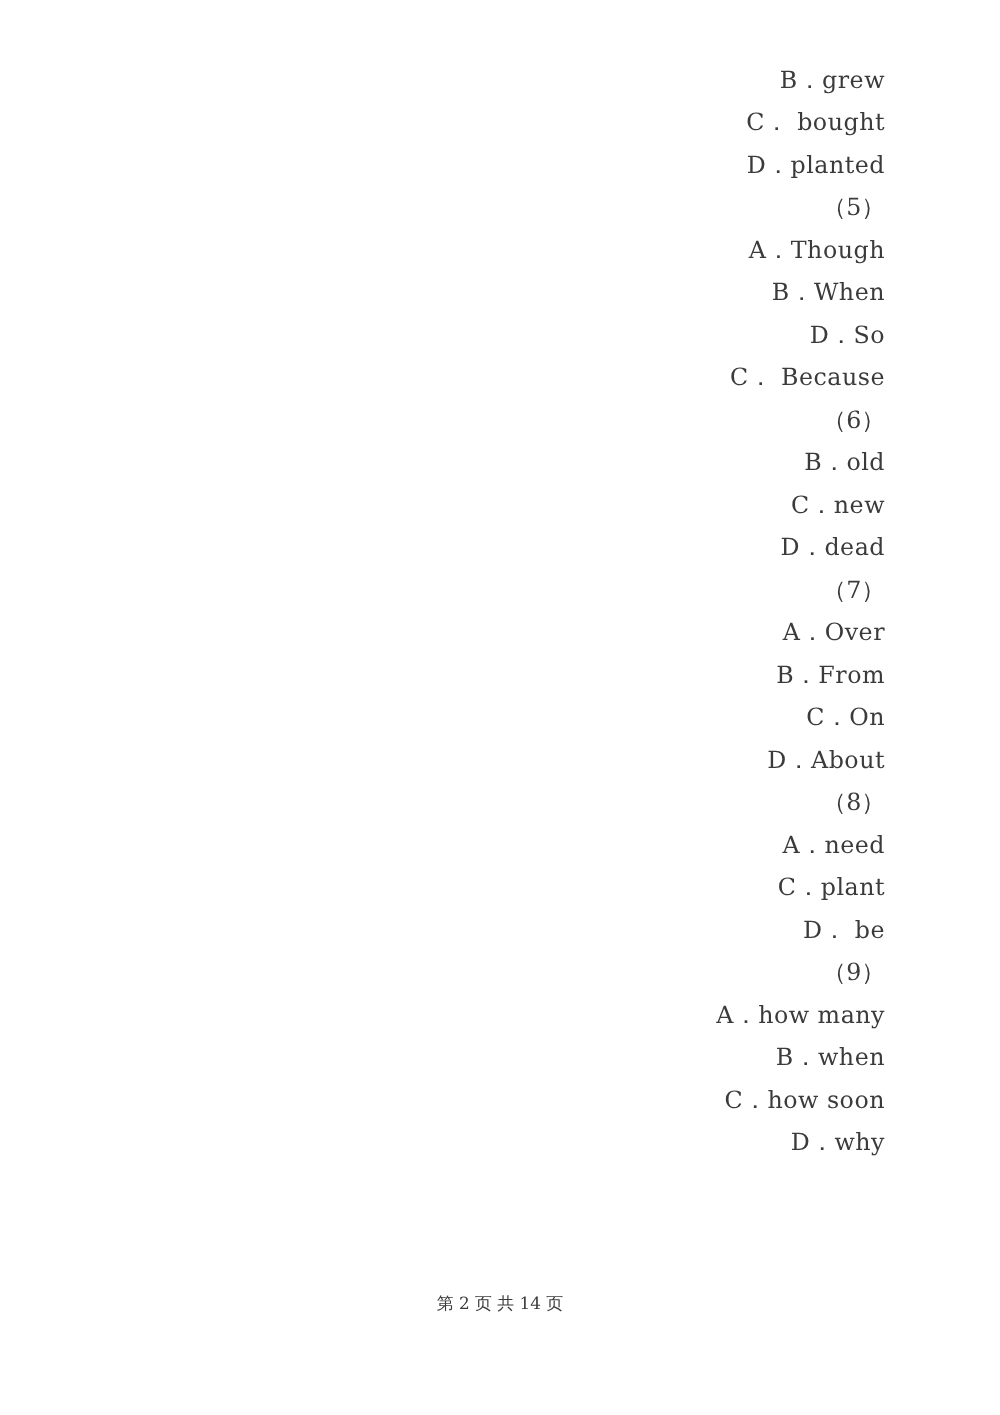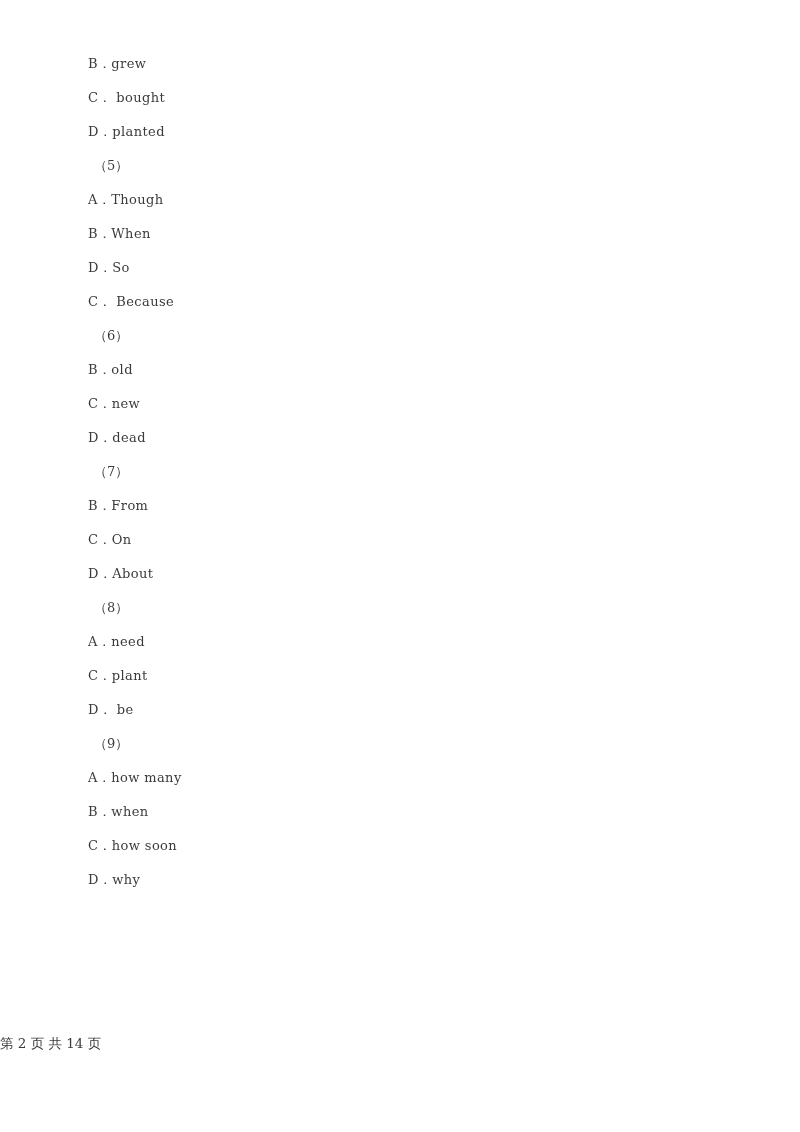--- a/index.html
+++ b/index.html
@@ -17,38 +17,40 @@
   }
   .doc-body {
     position: absolute;
     left: 88px;
     top: 47px;
     width: 620px;
   }
   .line {
     height: 34px;
     line-height: 34px;
-    font-size: 13px;
+    font-size: 19px;
     color: #3b3b3b;
     white-space: pre;
     letter-spacing: 0.4px;
     font-family: "DejaVu Serif", "Liberation Serif", serif;
+    text-align: right;
   }
   .line.option {
     padding-left: 0px;
   }
   .line.qnum {
     padding-left: 6px;
     letter-spacing: 0px;
   }
   .footer {
     position: absolute;
     left: 0;
     top: 1031px;
     width: 800px;
+    text-align: center;
     font-size: 13.5px;
     line-height: 24px;
     color: #3b3b3b;
     white-space: pre;
     font-family: "DejaVu Serif", "Liberation Serif", serif;
   }
 </style>
 </head>
 <body>
 
@@ -61,20 +63,21 @@
       <div class="line qnum">（5）</div>
       <div class="line option">A．Though</div>
       <div class="line option">B．When</div>
       <div class="line option">D．So</div>
       <div class="line option">C． Because</div>
       <div class="line qnum">（6）</div>
       <div class="line option">B．old</div>
       <div class="line option">C．new</div>
       <div class="line option">D．dead</div>
       <div class="line qnum">（7）</div>
+      <div class="line option">A．Over</div>
       <div class="line option">B．From</div>
       <div class="line option">C．On</div>
       <div class="line option">D．About</div>
       <div class="line qnum">（8）</div>
       <div class="line option">A．need</div>
       <div class="line option">C．plant</div>
       <div class="line option">D． be</div>
       <div class="line qnum">（9）</div>
       <div class="line option">A．how many</div>
       <div class="line option">B．when</div>

